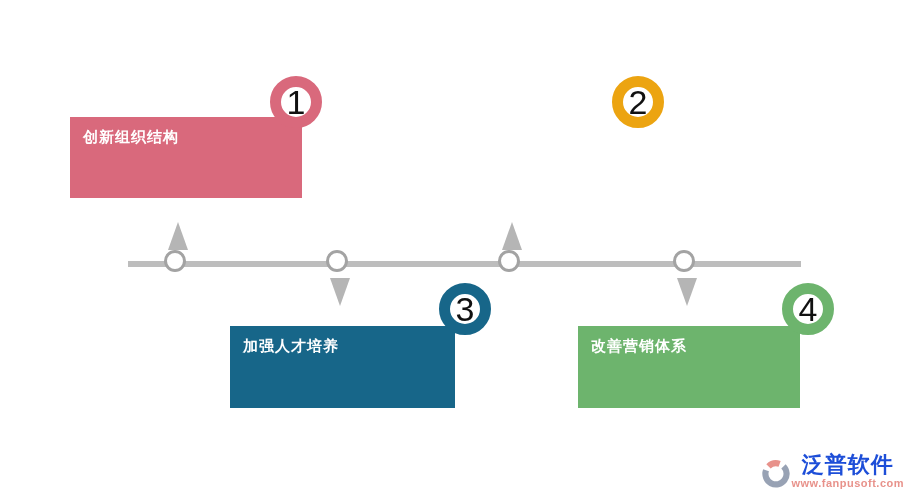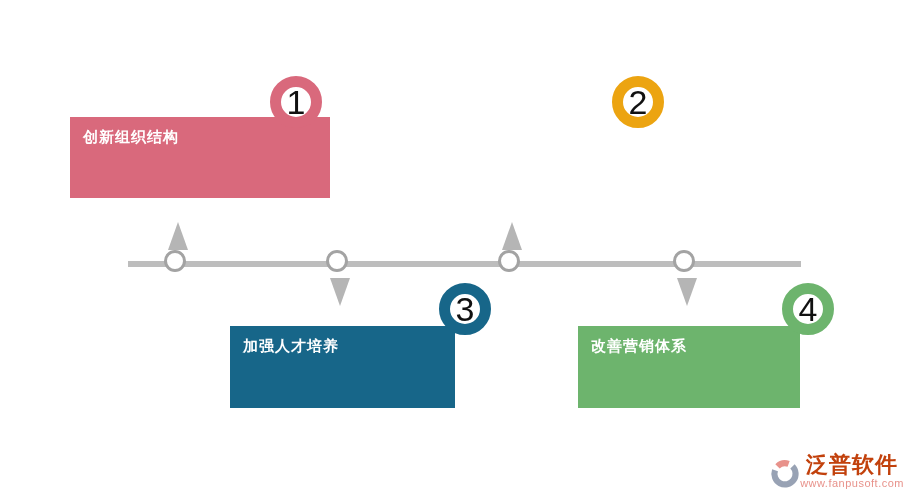--- a/index.html
+++ b/index.html
@@ -51,21 +51,21 @@
   
   .step-box {
     position: absolute;
     color: #ffffff;
     font-size: 15px;
     font-weight: bold;
     padding: 11px 0 0 13px;
     letter-spacing: 1px;
     z-index: 4;
   }
-  .step-box.b1 { left: 70px;  top: 117px; width: 260px; height: 81px; }
+  .step-box.b1 { left: 70px;  top: 117px; width: 232px; height: 81px; }
   .step-box.b2 { left: 408px; top: 126px; width: 224px; height: 81px; }
   .step-box.b3 { left: 230px; top: 326px; width: 225px; height: 82px; }
   .step-box.b4 { left: 578px; top: 326px; width: 222px; height: 82px; }
 
   
   .badge {
     position: absolute;
     width: 52px; height: 52px;
     background: #ffffff;
     border-style: solid;
@@ -95,21 +95,21 @@
   .wm-logo { width: 30px; height: 36px; margin-top: 2px; }
   .wm-text { display: flex; flex-direction: column; align-items: center; }
   .wm-brand {
     font-size: 22px;
     font-weight: bold;
     letter-spacing: 1px;
     line-height: 1.1;
   }
   .wm-url {
     font-size: 11px;
-    font-weight: normal;
+    font-weight: bold;
     letter-spacing: 0.5px;
   }
 </style>
 </head>
 <body>
 
 <div class="canvas">
 
   <div class="tl-line" style="background: rgb(189, 189, 189);"></div>
 
@@ -145,18 +145,18 @@
   <div class="badge c4" style="border-color: rgb(109, 180, 109); color: rgb(17, 17, 17);">
     <span>4</span>
   </div>
 
   <div class="watermark">
     <svg class="wm-logo" viewBox="0 0 34 38">
       <path d="M 8.5 11.5 A 12 12 0 0 1 21.1 8.7" fill="none" stroke="#e8928b" stroke-width="7"></path>
       <path d="M 25.5 11.5 A 12 12 0 1 1 5.7 15.9" fill="none" stroke="#98a2b4" stroke-width="7"></path>
     </svg>
     <div class="wm-text">
-      <div class="wm-brand" style="color: #c2410c;">泛普软件</div>
+      <div class="wm-brand" style="color: #1d4ed8;">泛普软件</div>
       <div class="wm-url" style="color: rgb(232, 146, 139);">www.fanpusoft.com</div>
     </div>
   </div>
 
 </div>
 
 </body></html>

